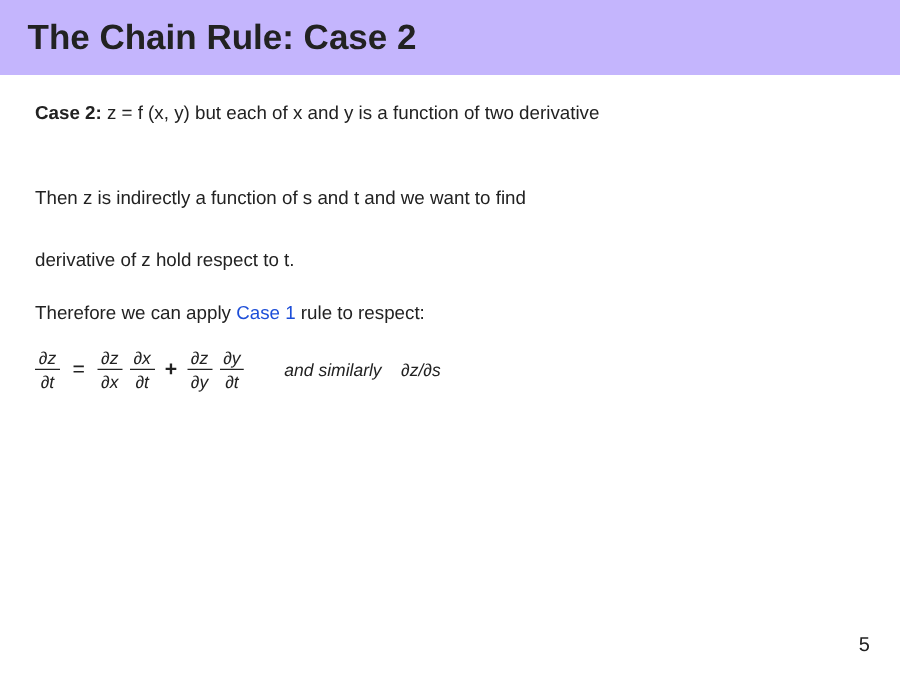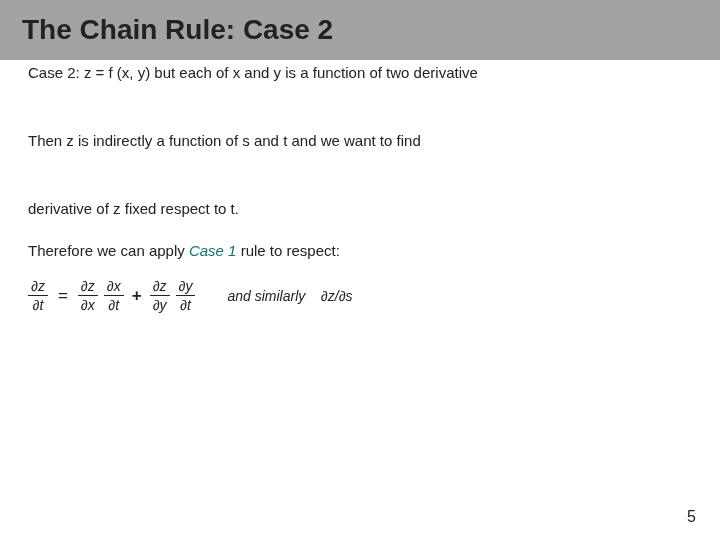--- a/index.html
+++ b/index.html
@@ -7,56 +7,56 @@
       width: 720px;
       height: 540px;
       background: #ffffff;
       font-family: Arial, sans-serif;
       font-size: 15px;
       color: #222;
       overflow: hidden;
       position: relative;
     }
     .header {
-      background: #a3a3a3;
+      background: #c4b5fd;
       padding: 14px 22px 14px 22px;
+      margin-bottom: 18px;
     }
     .header h1 {
       font-size: 28px;
       font-weight: bold;
       color: #222;
     }
     .content {
       padding: 0 28px;
     }
     .case2-block {
       margin-bottom: 18px;
       font-size: 15px;
       line-height: 1.7;
     }
     .case2-block .label {
-      font-weight: normal;
+      font-weight: bold;
     }
     .italic { font-style: italic; }
     .then-block {
-      margin-bottom: 18px;
       font-size: 15px;
       line-height: 1.65;
     }
     .recall-block {
       margin-bottom: 18px;
       font-size: 15px;
       line-height: 1.65;
     }
     .therefore-block {
       margin-bottom: 14px;
       font-size: 15px;
       line-height: 1.65;
     }
-    .orange { color: #0f766e; font-style: italic; }
+    .orange { color: #1d4ed8; }
     .formula-row {
       display: flex;
       align-items: center;
       gap: 14px;
       margin-top: 10px;
     }
     .fraction {
       display: inline-flex;
       flex-direction: column;
       align-items: center;
@@ -120,21 +120,21 @@
     <span style="display:inline-block; width:70px;"></span>
   </div>
 
   <div class="then-block">
     <span>Then z is indirectly a function of s and t and we want to find</span>
     <br>
   </div>
 
   <div class="recall-block">
     <br>
-    <span>derivative of z fixed respect to t.</span>
+    <span>derivative of z hold respect to t.</span>
   </div>
 
   <div class="therefore-block">
     <span>Therefore we can apply</span>
     <span class="orange">Case 1</span>
     <span>rule to respect:</span>
   </div>
 
   <div class="formula-row">
     <div class="eq-row">

